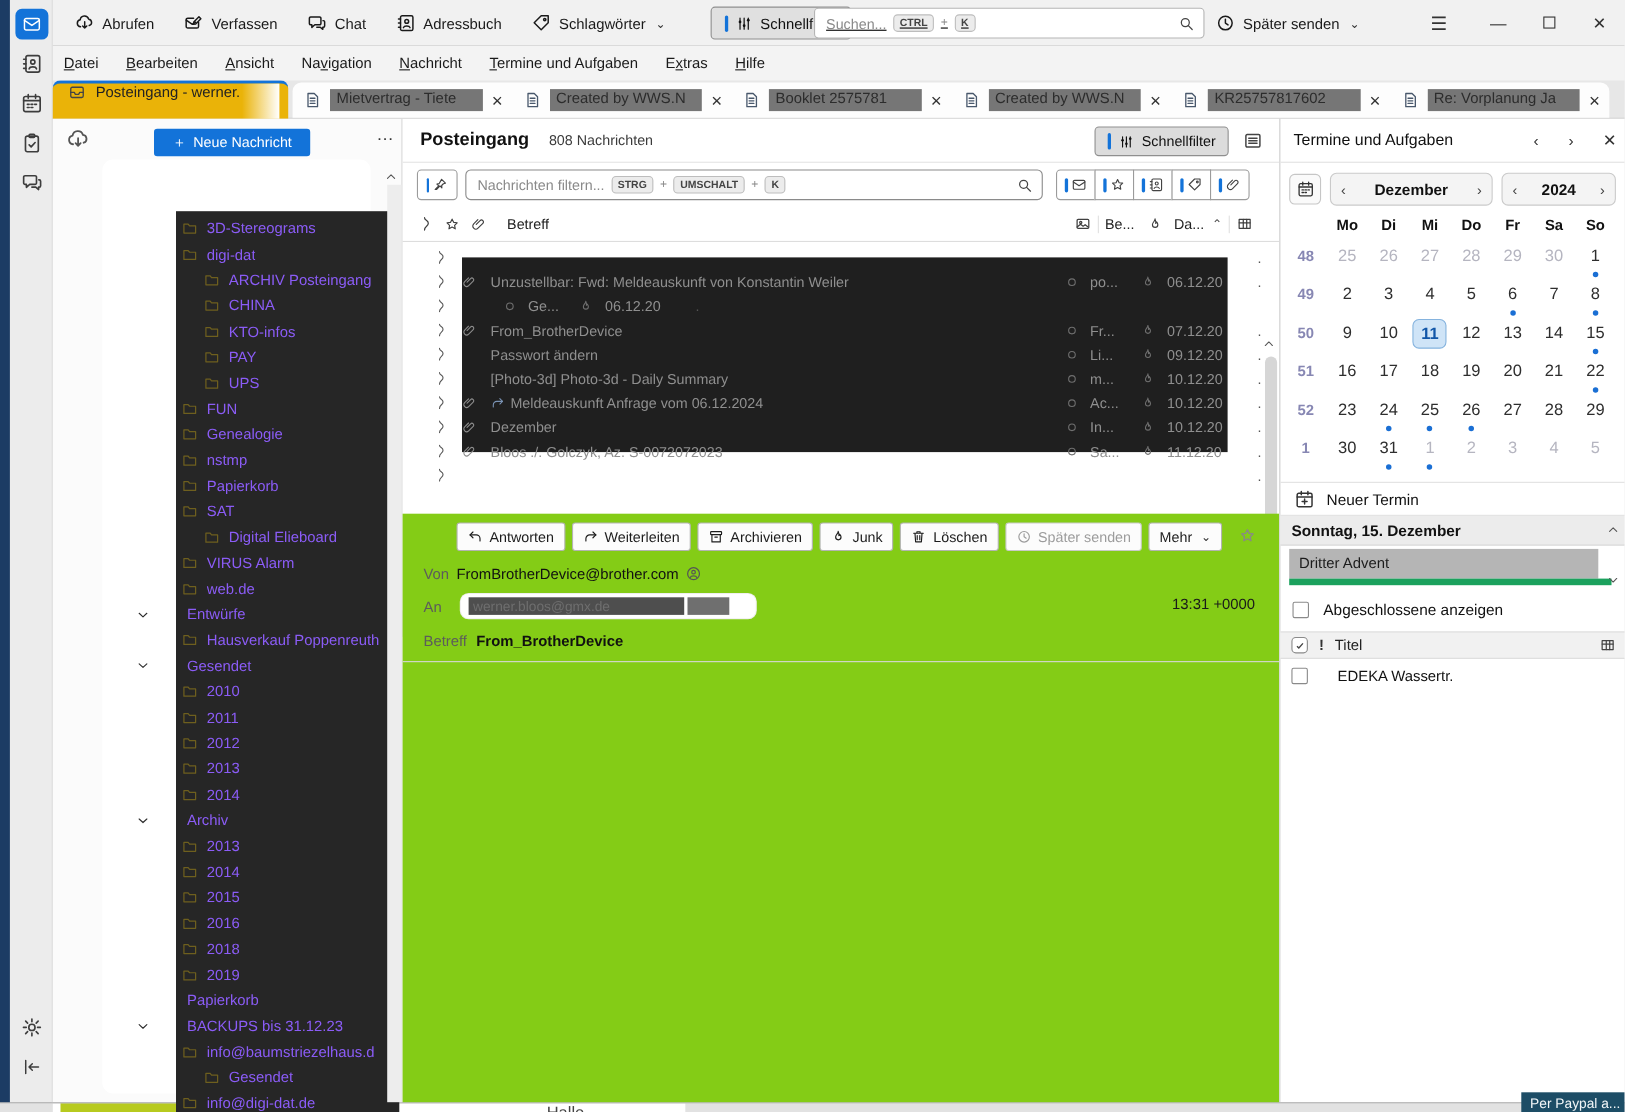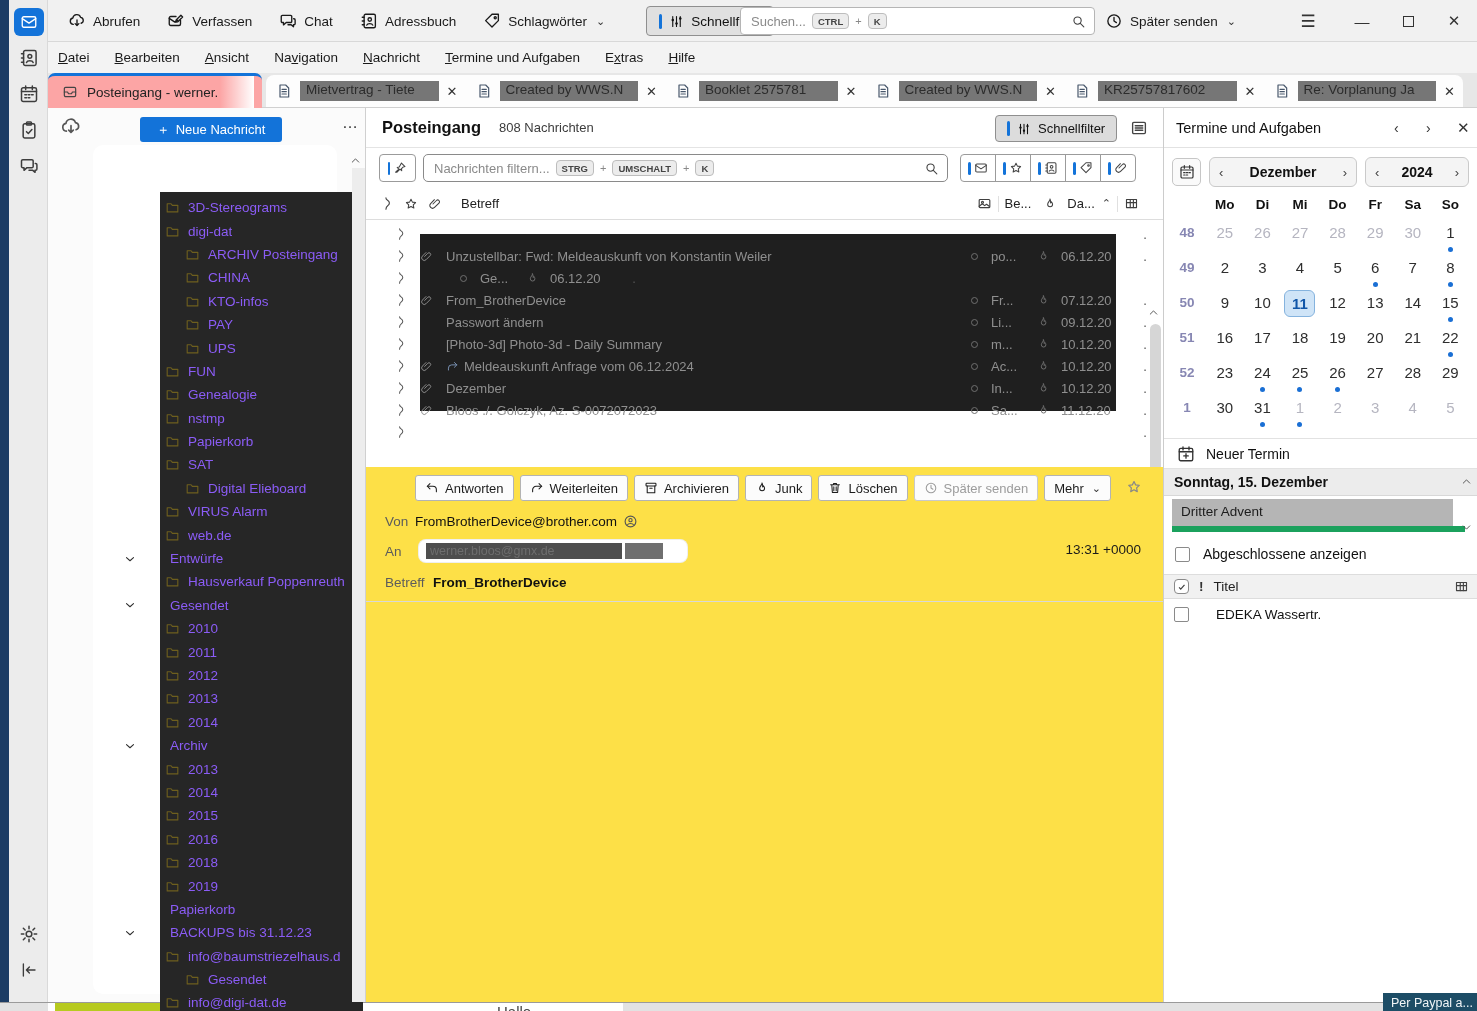--- a/index.html
+++ b/index.html
@@ -27,39 +27,39 @@
   .space-btn.active { background:#1373d9; color:#fff; }
   .space-bottom { position:absolute; bottom:10px; left:0; width:100%; }
 
   
   .topbar { position:absolute; left:48px; top:0; right:0; height:42px; background:#f1f1f1; border-bottom:1px solid #d8d8d8; }
   .tb-left { position:absolute; left:20px; top:0; height:42px; display:flex; align-items:center; gap:27px; }
   .tb-item { display:flex; align-items:center; gap:7px; font-size:13.5px; color:#1a1a1a; white-space:nowrap; }
   .tb-chev { font-size:11px; color:#333; margin-left:2px; }
   .qf-btn { display:flex; align-items:center; gap:7px; height:30px; padding:0 12px; border:1px solid #8f8f8f; border-radius:4px; background:#e0e0e0; font-size:13.5px; color:#111; }
   .blue-bar { width:3px; height:15px; background:#1373d9; border-radius:2px; }
-  .searchbox { position:absolute; left:692px; top:7px; width:355px; height:28px; background:#fff; border:1px solid #b5b5b5; border-radius:4px; display:flex; align-items:center; padding:0 8px 0 10px; gap:6px; }
+  .searchbox { position:absolute; left:692px; top:7px; width:355px; height:28px; background:#fff; border:1px solid #b5b5b5; border-radius:4px; display:flex; align-items:center; padding:0 8px 0 10px; gap:6px;text-decoration:underline; }
   .ph { color:#8a8a8a; font-size:13px; }
   .kbd { font-size:9.5px; font-weight:bold; color:#444; background:#ececec; border:1px solid #bdbdbd; border-radius:4px; padding:1.5px 5px; }
   .plus { color:#888; font-size:11px; }
   .sb-mag { margin-left:auto; color:#444; }
   .tb-later { position:absolute; left:1057px; top:0; height:42px; display:flex; align-items:center; gap:7px; font-size:13.5px; color:#1a1a1a; }
   .tb-win { position:absolute; right:0; top:0; height:42px; display:flex; align-items:center; }
   .win-btn { width:46px; text-align:center; color:#333; font-size:15px; }
   .hamburger { width:46px; text-align:center; color:#333; font-size:17px; margin-right:8px; }
   .maxbox { display:inline-block; width:11px; height:11px; border:1.2px solid #333; }
 
   
   .menubar { position:absolute; left:48px; top:42px; right:0; height:31px; background:#f3f3f3; display:flex; align-items:center; padding-left:10px; gap:25px; }
   .menu-item { font-size:13.5px; color:#1a1a1a; white-space:nowrap; }
   .menu-item u { text-decoration:underline; }
 
   
   .tabbar { position:absolute; left:48px; top:73px; right:0; height:35px; background:#e7e7e7; border-bottom:1px solid #d0d0d0; display:flex; }
-  .tab-active { width:214px; height:35px; background:#fca5a5; border-top:3px solid #1373d9; border-radius:7px 7px 0 0; display:flex; align-items:center; padding:0 10px 0 14px; gap:9px; font-size:13.5px; color:#222; position:relative; }
+  .tab-active { width:214px; height:35px; background:#eab308; border-top:3px solid #1373d9; border-radius:7px 7px 0 0; display:flex; align-items:flex-start; padding:0 10px 0 14px; gap:9px; font-size:13.5px; color:#222; position:relative; }
   .tab-active .fade { position:absolute; right:8px; top:0; width:34px; height:100%; background:linear-gradient(to right, rgba(255,255,255,0), #fff); }
   .tab-strip { flex:1; margin:2px 14px 0 4px; background:#fdfdfd; border-radius:8px 8px 0 0; display:flex; align-items:center; }
   .tab { flex:1; display:flex; align-items:center; gap:8px; padding:0 8px 0 10px; min-width:0; }
   .tabdoc { color:#49586c; flex:0 0 16px; }
   .tab-redact { flex:1; height:20px; background:#767676; color:#2c2c2c; font-size:13.5px; padding:1px 6px; overflow:hidden; white-space:nowrap; }
   .tab-close { color:#333; font-size:13px; flex:0 0 auto; }
 
   
   .content { position:absolute; left:48px; top:108px; right:0; bottom:0; }
 
@@ -121,21 +121,21 @@
   .mscroll-thumb { position:absolute; right:2px; top:104px; width:11px; height:224px; background:#d6d6d6; border-radius:6px; }
   .sel-row { position:absolute; left:0; top:335px; width:781px; height:24px; background:#d4d4d6; display:flex; align-items:center; font-size:13.5px; }
   .sel-row .csubj { color:#111; }
   .sel-row .cdate { color:#222; }
   .sel-row .cclip, .sel-row .cflame { color:#555; }
   .sel-row .circ { border-color:#777; }
   .sel-star { width:50px; padding-left:30px; color:#777; display:flex; }
   .mscroll-dn { position:absolute; right:3px; top:341px; color:#444; }
 
   
-  .msg-pane { position:absolute; left:0; top:359px; right:0; bottom:0; background:#fde047; }
+  .msg-pane { position:absolute; left:0; top:359px; right:0; bottom:0; background:#84cc16; }
   .act-row { display:flex; align-items:center; gap:6px; padding:8px 0 0 49px; position:relative; }
   .act-btn { height:26px; display:flex; align-items:center; gap:6px; padding:0 9px; background:#fcfcfc; border:1px solid #b3b3b3; border-radius:3px; font-size:13px; color:#1c1c1c; white-space:nowrap; }
   .act-btn.disabled { color:#9c9c9c; border-color:#c9c9c9; }
   .act-star { position:absolute; left:760px; top:12px; color:#888; }
   .hdr-row { display:flex; align-items:center; padding-left:19px; font-size:13.5px; }
   .hdr-label { color:#5c5c5c; width:30px; }
   .hdr-label.w52 { width:48px; }
   .von-row { margin-top:13px; gap:0; }
   .von-val { color:#111; }
   .contact-ic { color:#555; margin-left:6px; }

